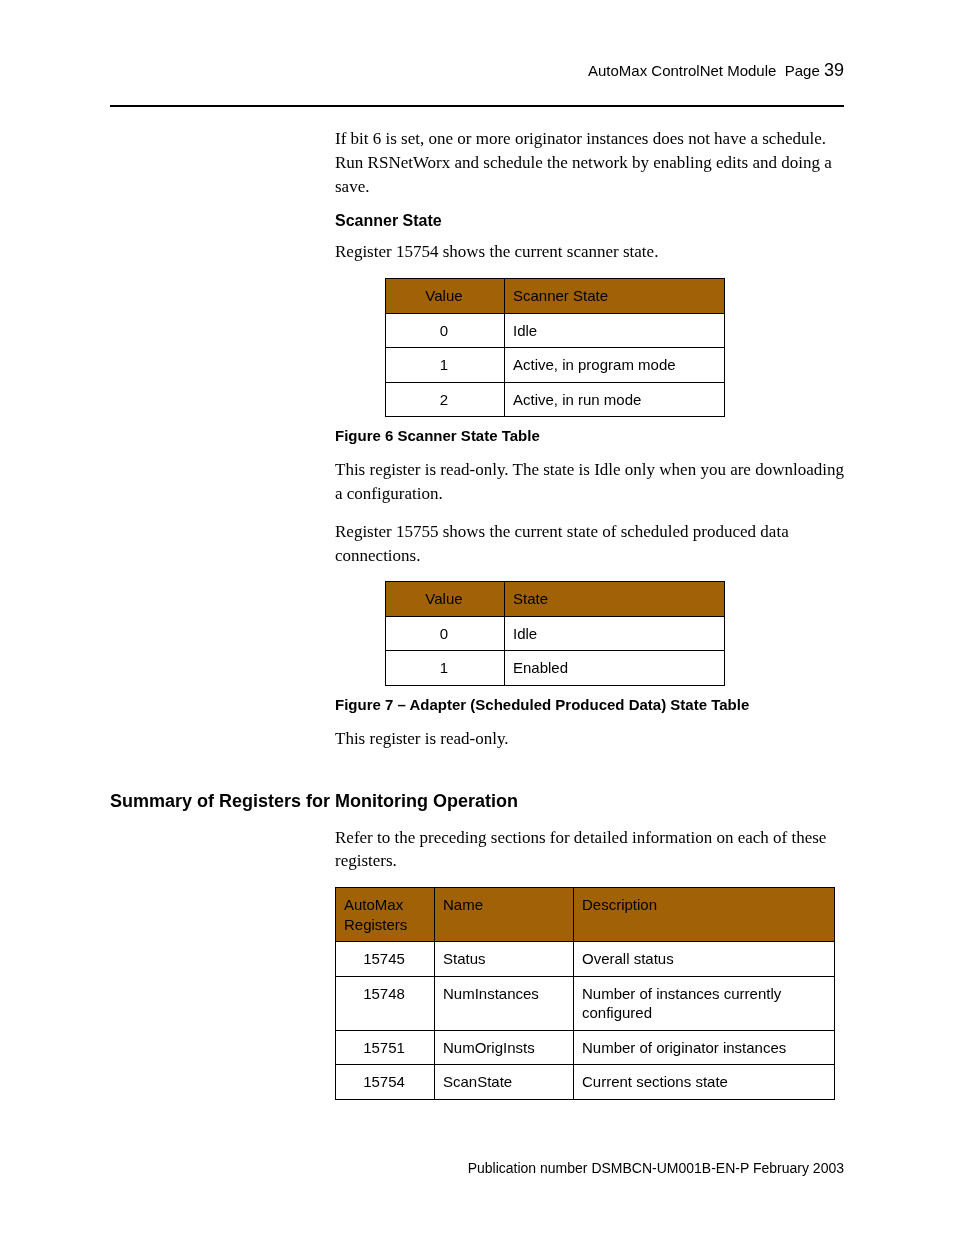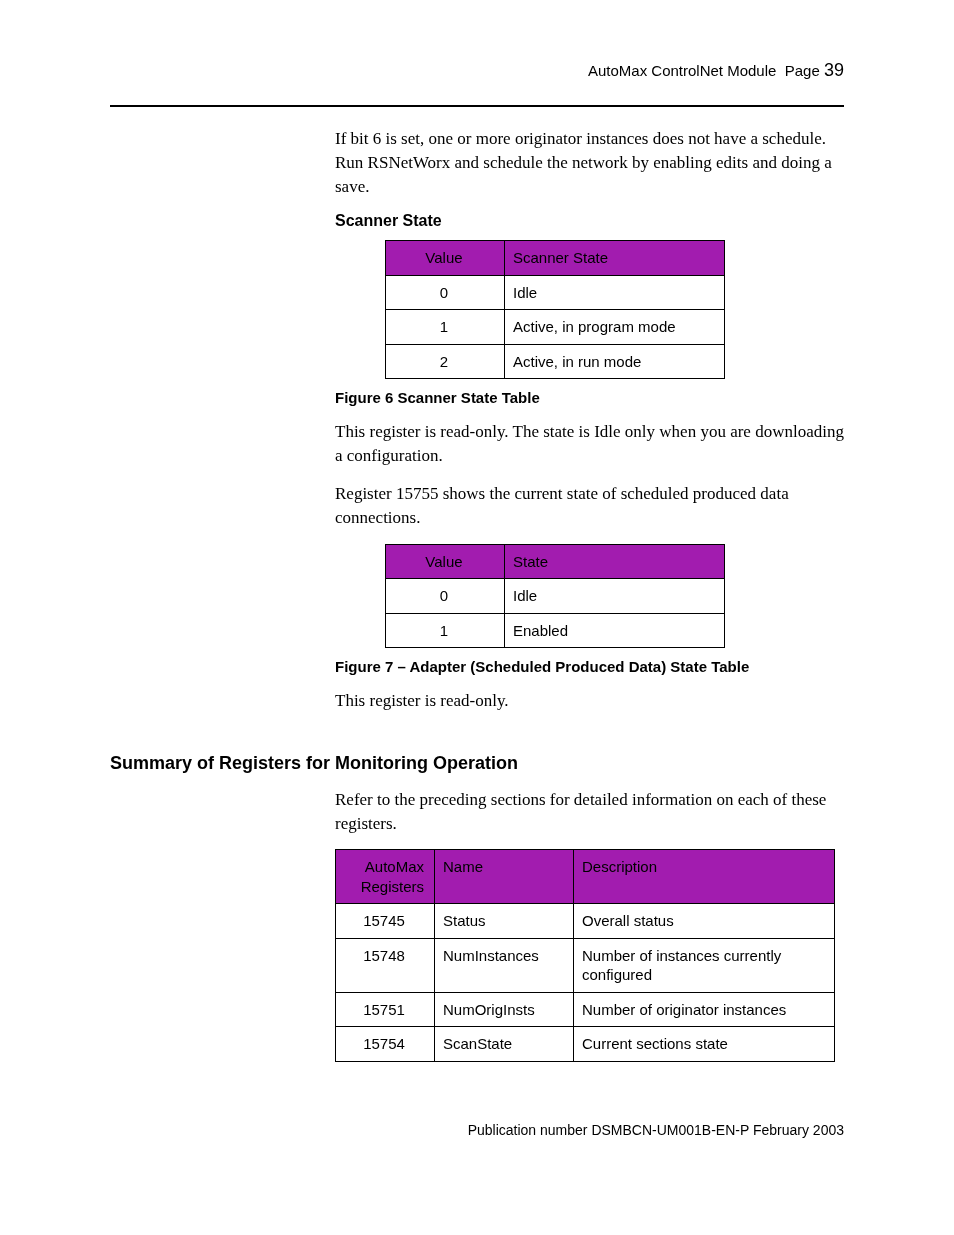--- a/index.html
+++ b/index.html
@@ -69,21 +69,21 @@
     line-height: 1.3;
   }
   table.data-table th, table.data-table td {
     border: 1px solid #000;
     padding: 7px 10px 7px 8px;
     text-align: left;
     vertical-align: top;
     font-weight: normal;
   }
   table.data-table thead th {
-    background: #a21caf;
+    background: #a16207;
     margin-left: 9px;
   }
   table.small {
     width: 340px;
   }
   table.small th:first-child, table.small td:first-child {
     width: 100px;
     text-align: center;
   }
   table.wide {
@@ -106,20 +106,21 @@
 
   <div class="header-line">
     <span>AutoMax ControlNet Module</span>&nbsp;&nbsp;<span>Page</span> <span class="page-number">39</span>
   </div>
   <div class="horizontal-rule"></div>
 
   <div class="content-indent">
     <p class="para">If bit 6 is set, one or more originator instances does not have a schedule. Run RSNetWorx and schedule the network by enabling edits and doing a save.</p>
 
     <div class="subhead">Scanner State</div>
+    <p class="para">Register 15754 shows the current scanner state.</p>
 
     <table class="data-table small">
       <thead>
         <tr>
           <th>Value</th>
           <th>Scanner State</th>
         </tr>
       </thead>
       <tbody>
         <tr>
@@ -170,21 +171,21 @@
   </div>
 
   <div class="section-head">Summary of Registers for Monitoring Operation</div>
 
   <div class="content-indent">
     <p class="para">Refer to the preceding sections for detailed information on each of these registers.</p>
 
     <table class="data-table wide">
       <thead>
         <tr>
-          <th style="text-align:right;">AutoMax Registers</th>
+          <th style="text-align:left;">AutoMax Registers</th>
           <th>Name</th>
           <th>Description</th>
         </tr>
       </thead>
       <tbody>
         <tr>
           <td>15745</td>
           <td>Status</td>
           <td>Overall status</td>
         </tr>

